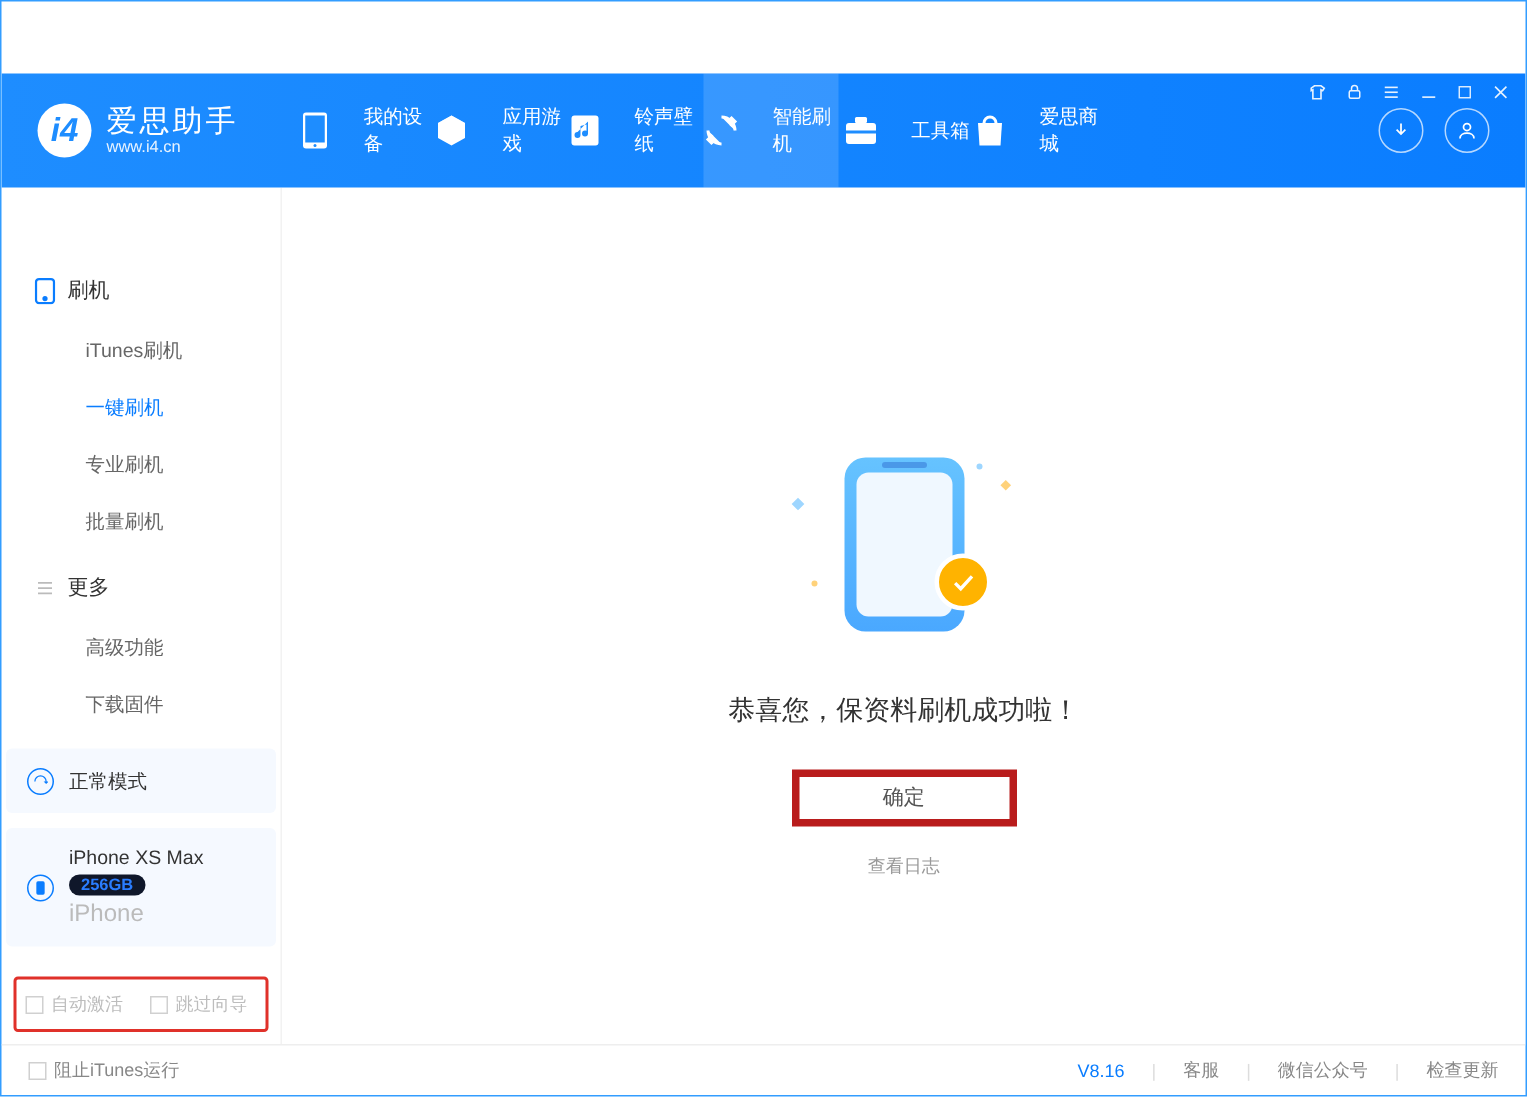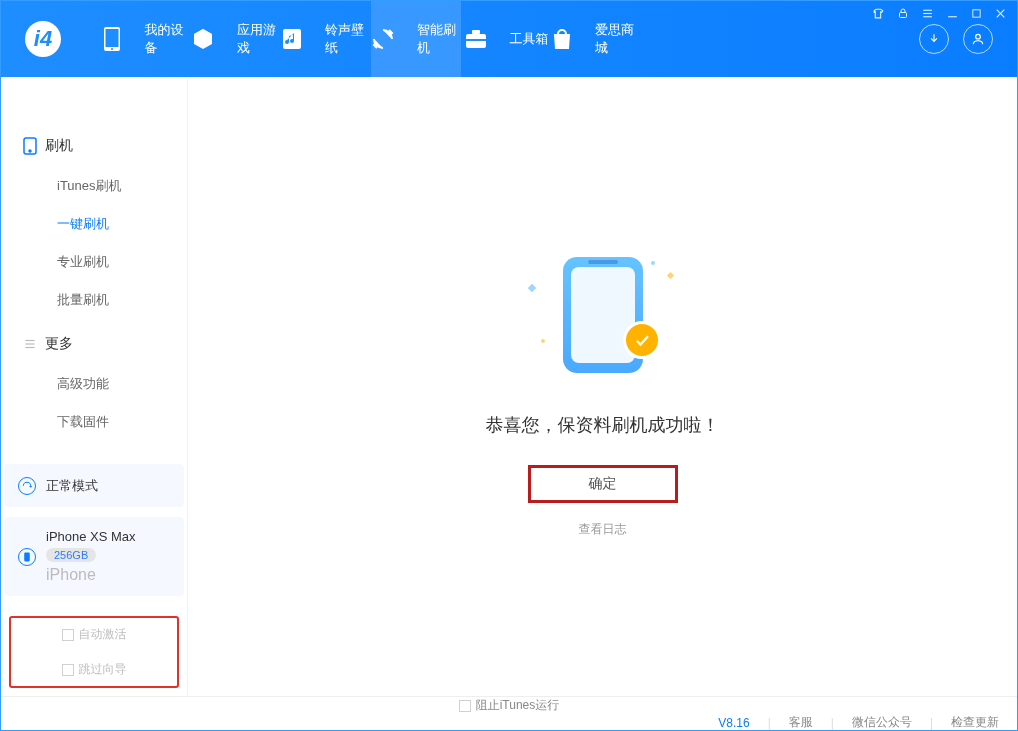--- a/index.html
+++ b/index.html
@@ -1,18 +1,18 @@
 <!DOCTYPE html>
 <html><head>
 <meta charset="utf-8">
 <style>
   * { margin: 0; padding: 0; box-sizing: border-box; font-family: "Microsoft YaHei", -apple-system, sans-serif; }
   body { background: #fff; width: 1018px; height: 731px; border: 1px solid #339dff; display: flex; flex-direction: column; overflow: hidden; }
   
-  .header { height: 76px; background: linear-gradient(to right, #1e8dff, #0a7dff); display: flex; align-items: center; padding: 0 24px 0 24px; color: #fff; position: relative; }
+  .header { height: 76px; background: linear-gradient(to right, #1e8dff, #0a7dff); display: flex; align-items: center; padding: 0 24px 0 24px; color: #fff; position: relative; margin-top: 48px; }
   .logo-box { display: flex; align-items: center; gap: 10px; margin-right: 40px; }
   .logo-icon { width: 36px; height: 36px; background: #fff; border-radius: 50%; display: flex; align-items: center; justify-content: center; color: #1e8dff; font-weight: bold; font-size: 22px; font-style: italic; }
   .logo-text { display: flex; flex-direction: column; line-height: 1.1; }
   .logo-title { font-size: 20px; font-weight: 500; letter-spacing: 2px; }
   .logo-sub { font-size: 11px; opacity: 0.9; }
   .tabs { display: flex; height: 100%; }
   .tab { width: 90px; display: flex; flex-direction: row; align-items: center; justify-content: center; gap: 22px; font-size: 13px; cursor: pointer; }
   .tab.active { background: rgba(255,255,255,0.15); }
   .tab-icon { width: 24px; height: 24px; display: flex; align-items: center; justify-content: center; }
   .tab-icon svg { fill: #fff; }
@@ -27,46 +27,46 @@
   .sb-section-head { display: flex; align-items: center; gap: 8px; padding: 6px 22px 6px 22px; font-size: 14px; color: #333; }
   .sb-section-head svg { flex-shrink: 0; }
   .sb-items { padding: 6px 0 10px 0; }
   .sb-item { padding: 10px 0 10px 56px; font-size: 13px; color: #666; cursor: pointer; }
   .sb-item.active { color: #0a7dff; }
   .sb-cards { padding: 0 3px; }
   .sb-card { background: #f5f9ff; border-radius: 4px; padding: 12px 14px; margin-bottom: 10px; display: flex; align-items: center; gap: 10px; }
   .sb-card-icon { width: 18px; height: 18px; border: 1.5px solid #0a7dff; border-radius: 50%; display:flex; align-items:center; justify-content:center; flex-shrink:0; margin-top:1px; }
   .sb-card-icon svg { fill: #0a7dff; }
   .sb-card .title { font-size: 13px; color: #333; font-weight: 500; }
-  .sb-card .badge { display:inline-block; background:#e5e5e5; color:#2a7dff; border-radius:10px; padding:1px 8px; font-size:11px; margin-top:4px; }
+  .sb-card .badge { display:inline-block; background:#0f172a; color:#2a7dff; border-radius:10px; padding:1px 8px; font-size:11px; margin-top:4px;font-weight:bold; }
   .sb-card .sub { font-size: 16px; color: #bbb; margin-top: 3px; }
   
-  .sb-options { border: 2px solid #e0312a; border-radius: 3px; margin: 10px 8px 8px 8px; padding: 8px 6px; display: flex; gap: 18px; align-items:center;flex-direction:column; }
+  .sb-options { border: 2px solid #e0312a; border-radius: 3px; margin: 10px 8px 8px 8px; padding: 8px 6px; display: flex; gap: 18px; align-items:center; }
   .chk { display:flex; align-items:center; gap:5px; font-size:12px; color:#bdbdbd; cursor:pointer; }
   .chk .box { width:12px; height:12px; border:1px solid #d0d0d0; }
   
   .main { flex: 1; background: #fff; display: flex; flex-direction: column; align-items: center; justify-content: flex-start; padding-top: 180px; }
   .illust { width: 160px; height: 120px; position: relative; margin-bottom: 36px; }
   .phone { position:absolute; left:40px; top:0; width:80px; height:116px; border-radius:14px; background:linear-gradient(180deg,#66c3ff,#4aa8ff); }
   .phone::before { content:""; position:absolute; left:8px; top:10px; right:8px; bottom:10px; background:#f0f8ff; border-radius:8px; }
   .phone::after { content:""; position:absolute; top:3px; left:50%; transform:translateX(-50%); width:30px; height:4px; background:#4a98e8; border-radius:3px; }
   .check-badge { position:absolute; right:22px; bottom:18px; width:38px; height:38px; background:#ffb300; border-radius:50%; display:flex; align-items:center; justify-content:center; border:3px solid #fff; }
   .check-badge svg { stroke:#fff; stroke-width:3; fill:none; }
   .sparkle { position:absolute; width:6px; height:6px; background:#9ed6ff; transform:rotate(45deg); }
   .sparkle.s1 { left:6px; top:28px; }
   .sparkle.s2 { right:10px; top:16px; width:5px; height:5px; background:#ffd27a; }
   .dot { position:absolute; width:4px; height:4px; border-radius:50%; }
   .dot.d1 { left:18px; bottom:34px; background:#ffd27a; }
   .dot.d2 { right:28px; top:4px; background:#9ed6ff; }
   
   .success-text { font-size: 18px; color: #333; margin-bottom: 28px; }
-  .ok-btn { width: 150px; height: 38px; border: 3px solid #b91c1c; background:#fff; font-size:14px; color:#555; cursor:pointer; margin-bottom: 18px; }
+  .ok-btn { width: 150px; height: 38px; border: 5px solid #b91c1c; background:#fff; font-size:14px; color:#555; cursor:pointer; margin-bottom: 18px; }
   .view-log { font-size: 12px; color: #999; cursor: pointer; }
   
-  .statusbar { height: 34px; border-top: 1px solid #eee; display:flex; align-items:center; padding:0 18px; font-size:12px; color:#888;flex-direction:column; }
+  .statusbar { height: 34px; border-top: 1px solid #eee; display:flex; padding:0 18px; font-size:12px; color:#888; }
   .statusbar .chk { color:#888; }
   .statusbar .right { margin-left:auto; display:flex; align-items:center; gap:18px; }
   .statusbar .right span { cursor:pointer; }
   .statusbar .sep { color:#ddd; }
   .ver { color:#0a7dff; }
 </style>
 </head>
 <body>
 
 <div class="header">
@@ -89,20 +89,24 @@
     <svg width="11" height="11" viewBox="0 0 24 24" fill="none" stroke="#fff" stroke-width="2">
         <rect x="4" y="4" width="16" height="16"></rect>
       </svg>
     <svg width="13" height="13" viewBox="0 0 24 24" stroke="#fff" stroke-width="2">
         <line x1="5" y1="5" x2="19" y2="19"></line>
         <line x1="19" y1="5" x2="5" y2="19"></line>
       </svg>
   </div>
   <div class="logo-box">
     <div class="logo-icon">i4</div>
+    <div class="logo-text">
+      <div class="logo-title">爱思助手</div>
+      <div class="logo-sub">www.i4.cn</div>
+    </div>
   </div>
   <div class="tabs">
     <div class="tab">
       <div class="tab-icon">
           <svg width="18" height="26" viewBox="0 0 18 26">
             <rect x="1" y="1" width="16" height="24" rx="2" fill="#fff"></rect>
             <rect x="2.5" y="3" width="13" height="18" fill="#1e8dff"></rect>
             <circle cx="9" cy="23" r="1" fill="#1e8dff"></circle>
           </svg>
         </div>

